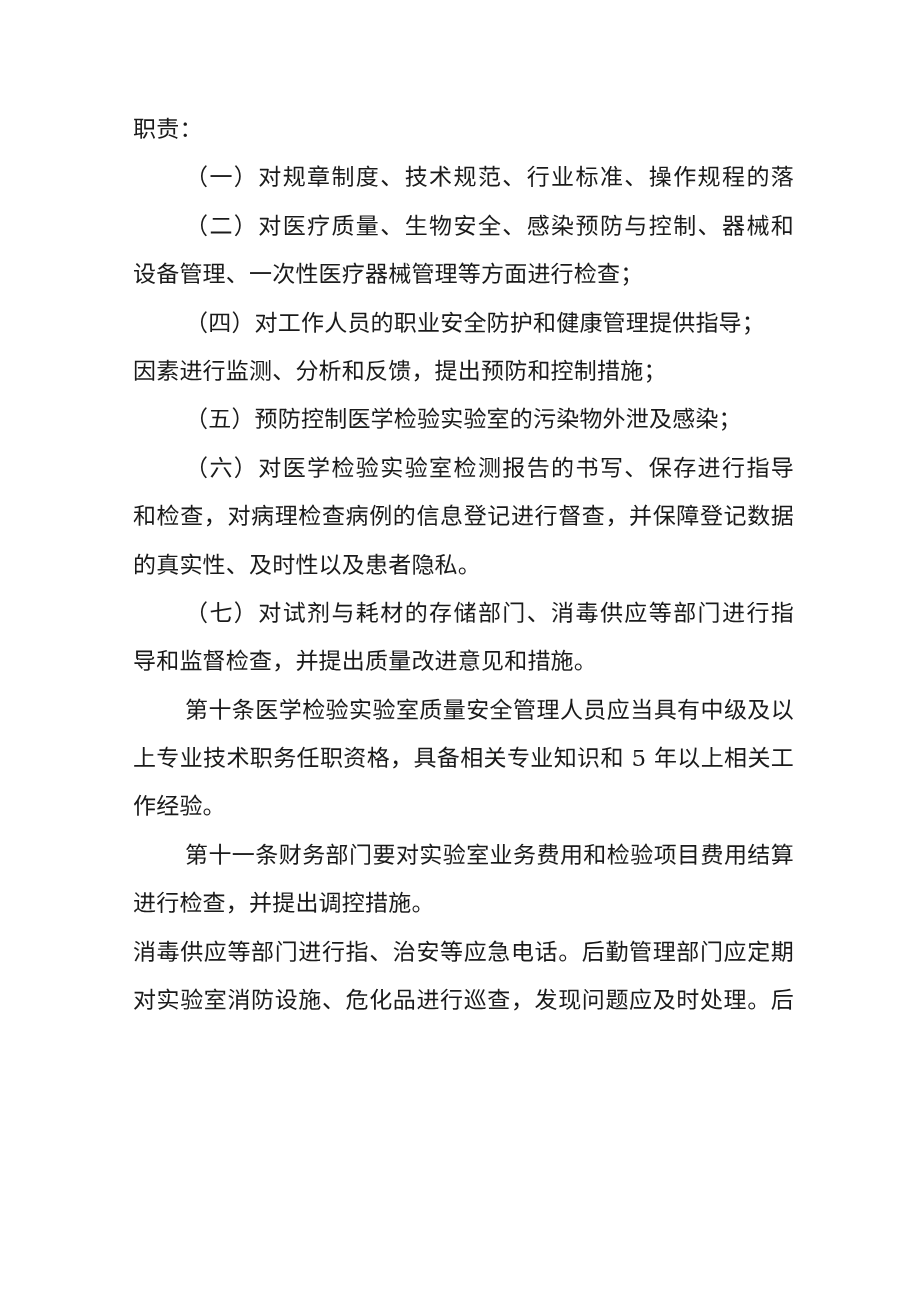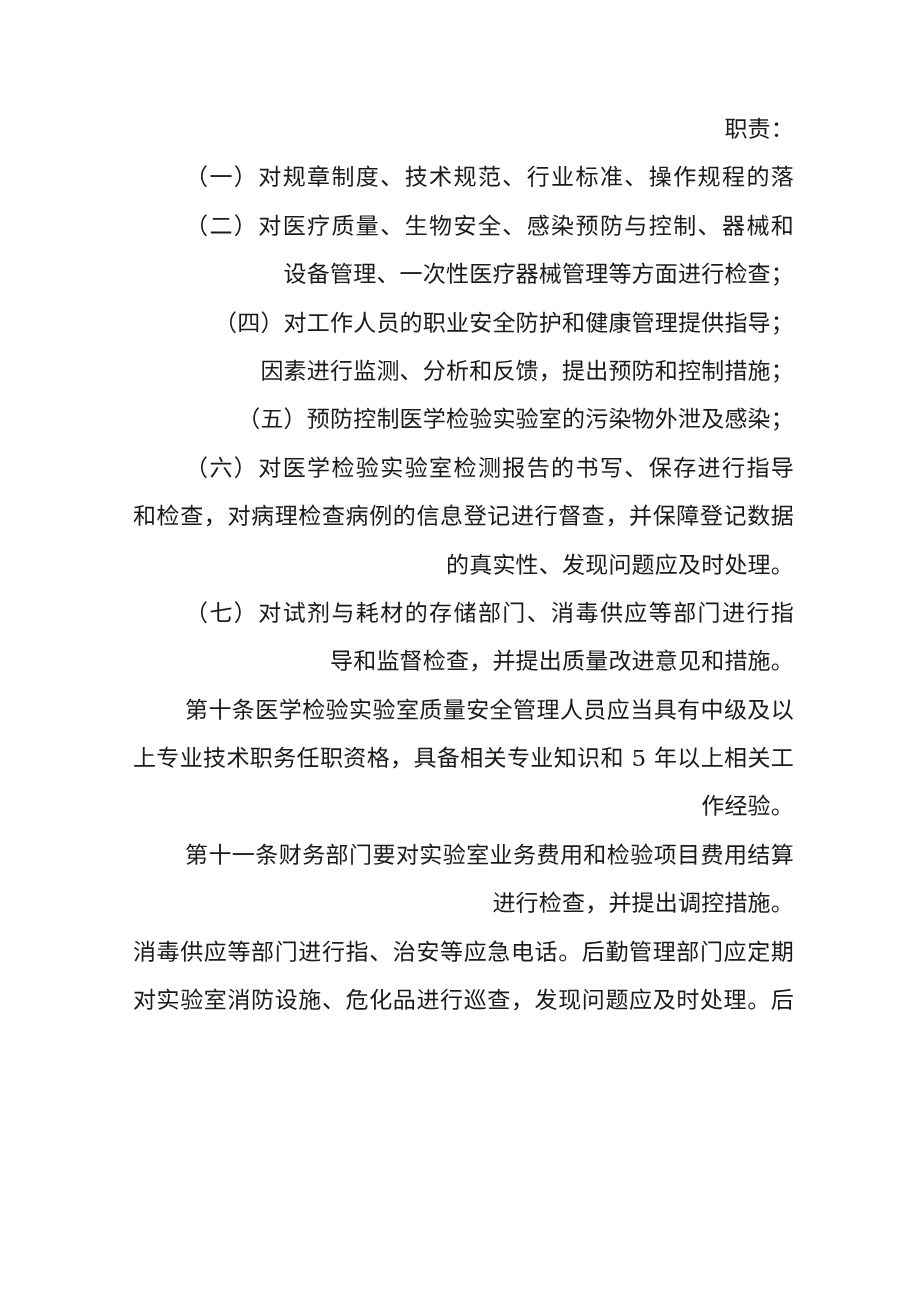--- a/index.html
+++ b/index.html
@@ -19,21 +19,21 @@
     color: #1a1a1a;
   }
   .doc-body {
     width: 100%;
   }
   .line {
     font-size: 23px;
     line-height: 48.4px;
     height: 48.4px;
     overflow: hidden;
-    text-align: right;
+    text-align: left;
     letter-spacing: 0.2px;
     white-space: normal;
   }
   .line.indent {
     text-indent: 52px;
   }
   .line.fill {
     text-align: justify;
     text-align-last: justify;
   }
@@ -46,21 +46,21 @@
 
   <div class="line">职责：</div>
       <div class="line indent fill">（一）对规章制度、技术规范、行业标准、操作规程的落</div>
       <div class="line indent fill">（二）对医疗质量、生物安全、感染预防与控制、器械和</div>
       <div class="line">设备管理、一次性医疗器械管理等方面进行检查；</div>
       <div class="line indent">（四）对工作人员的职业安全防护和健康管理提供指导；</div>
       <div class="line">因素进行监测、分析和反馈，提出预防和控制措施；</div>
       <div class="line indent">（五）预防控制医学检验实验室的污染物外泄及感染；</div>
       <div class="line indent fill">（六）对医学检验实验室检测报告的书写、保存进行指导</div>
       <div class="line fill">和检查，对病理检查病例的信息登记进行督查，并保障登记数据</div>
-      <div class="line">的真实性、发现问题应及时处理。</div>
+      <div class="line">的真实性、及时性以及患者隐私。</div>
       <div class="line indent fill">（七）对试剂与耗材的存储部门、消毒供应等部门进行指</div>
       <div class="line">导和监督检查，并提出质量改进意见和措施。</div>
       <div class="line indent fill">第十条医学检验实验室质量安全管理人员应当具有中级及以</div>
       <div class="line fill">上专业技术职务任职资格，具备相关专业知识和 5 年以上相关工</div>
       <div class="line">作经验。</div>
       <div class="line indent fill">第十一条财务部门要对实验室业务费用和检验项目费用结算</div>
       <div class="line">进行检查，并提出调控措施。</div>
       <div class="line fill">消毒供应等部门进行指、治安等应急电话。后勤管理部门应定期</div>
       <div class="line fill">对实验室消防设施、危化品进行巡查，发现问题应及时处理。后</div>
     </div>

